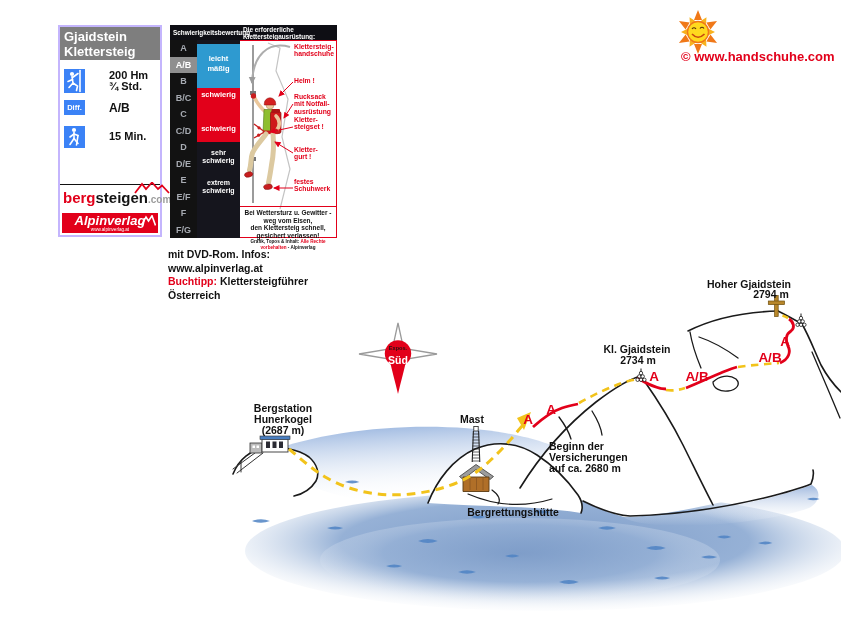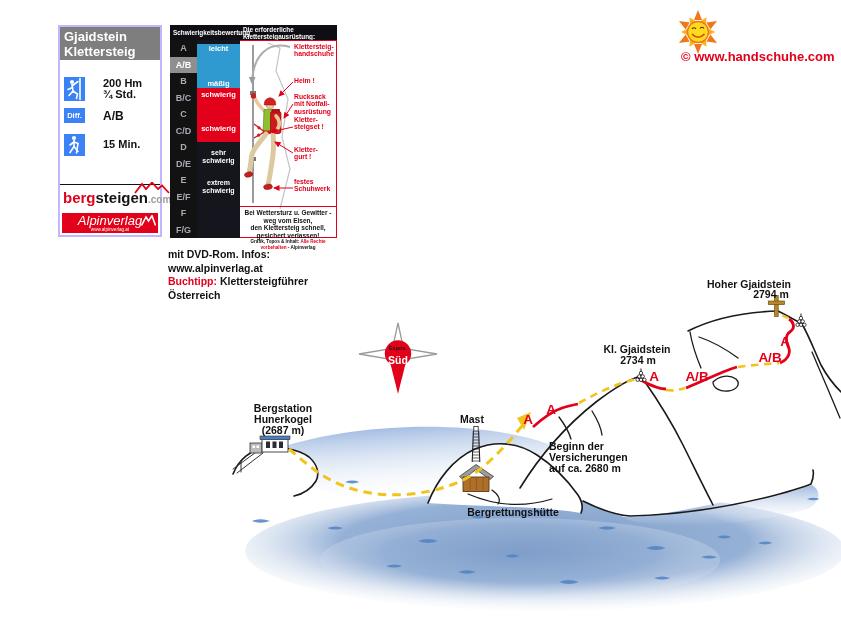--- a/index.html
+++ b/index.html
@@ -14,51 +14,51 @@
   .mlabel.start{text-anchor:start;}
   .rmark{font-weight:bold;font-size:13.5px;fill:#E2001A;text-anchor:middle;}
   .sued{font-weight:bold;font-size:10.5px;fill:#fff;text-anchor:middle;}
   .expos{font-weight:bold;font-size:5.6px;fill:#28100e;text-anchor:middle;}
 
   
   .panel{left:58px;top:25px;width:104px;height:212px;border:2px solid #c4b5fd;
          background:#fff;box-sizing:border-box;}
   .panel-h{height:33px;background:#7E7E7E;color:#fff;font-weight:bold;
            font-size:13px;line-height:15px;padding:2px 0 0 4px;box-sizing:border-box;}
-  .srow{position:absolute;left:4px;right:2px;display:flex;align-items:center;gap:18px;margin-top:8px;}
+  .srow{position:absolute;left:4px;right:2px;display:flex;align-items:center;gap:24px;}
   .ibox{width:21px;background:#3b82f6;display:flex;align-items:center;justify-content:center;flex:none;}
   .stxt{font-weight:bold;font-size:11px;line-height:11.5px;color:#111;}
   .diffv{font-weight:bold;font-size:12px;color:#111;}
   .diffb{font-weight:bold;font-size:7.5px;color:#fff;}
   .pdiv{position:absolute;left:0;right:0;top:157px;border-top:1.5px solid #111;}
   .blogo{position:absolute;left:3px;top:163px;font-weight:bold;font-size:15px;line-height:16px;white-space:nowrap;}
   .blogo .b1{color:#E2001A;} .blogo .b2{color:#141414;} .blogo .b3{font-size:10px;color:#9c9c9c;}
   .bzig{position:absolute;right:-1px;top:-8px;}
   .alpin{position:absolute;left:2px;right:2px;bottom:2px;height:20px;background:#E2001A;
          display:flex;flex-direction:column;align-items:center;justify-content:center;overflow:hidden;}
-  .alpin .nm{color:#fff;font-weight:normal;font-style:italic;font-size:13px;line-height:12px;}
+  .alpin .nm{color:#fff;font-weight:bold;font-style:italic;font-size:13px;line-height:12px;}
   .alpin .ur{color:#fff;font-size:4.6px;line-height:5px;}
   .azig{position:absolute;right:2px;top:2px;}
 
   
   .chart{left:170px;top:25px;width:167px;height:213px;box-sizing:border-box;}
   .chd{height:15px;background:#0E0E14;color:#fff;display:flex;align-items:center;
        font-weight:bold;font-size:6.4px;}
   .chd .hl1{width:64px;padding-left:3px;flex:none;}
   .chd .hl2{padding-left:6px;}
   .chb{display:flex;height:198px;}
   .gcol{width:27px;background:#121212;display:flex;flex-direction:column;flex:none;}
   .gc{flex:1;display:flex;align-items:center;justify-content:center;
       font-weight:bold;font-size:9px;color:#A7ABB2;}
   .gc.hl{background:#8F8F8F;color:#fff;}
   .bcol{width:43px;background:#15151D;display:flex;flex-direction:column;flex:none;
         color:#fff;font-weight:bold;font-size:7.5px;text-align:center;}
   .bspace{height:4px;}
   .bblue{height:44px;background:#2E9AD0;display:flex;flex-direction:column;justify-content:space-between;}
-  .bblue .t{} .bblue .b{padding-bottom:0;}
+  .bblue .t{padding-top:10px;} .bblue .b{padding-bottom:15px;}
   .bred{height:54px;background:#E2001A;display:flex;flex-direction:column;justify-content:space-between;}
   .bred .t{padding-top:2px;} .bred .b{padding-bottom:9px;}
   .bdark{flex:1;}
   .bdark .grp{line-height:7.6px;font-size:7px;}
   .bdark .g1{margin-top:7px;} .bdark .g2{margin-top:15px;}
   .ecol{flex:1;background:#fff;position:relative;
         border-top:1.5px solid #E2001A;border-right:1.5px solid #E2001A;border-bottom:1.5px solid #E2001A;}
   .climb{position:absolute;left:0;top:0;}
   .eq{position:absolute;left:54px;width:42px;color:#E2001A;font-weight:bold;
       font-size:6.8px;line-height:7.4px;}

